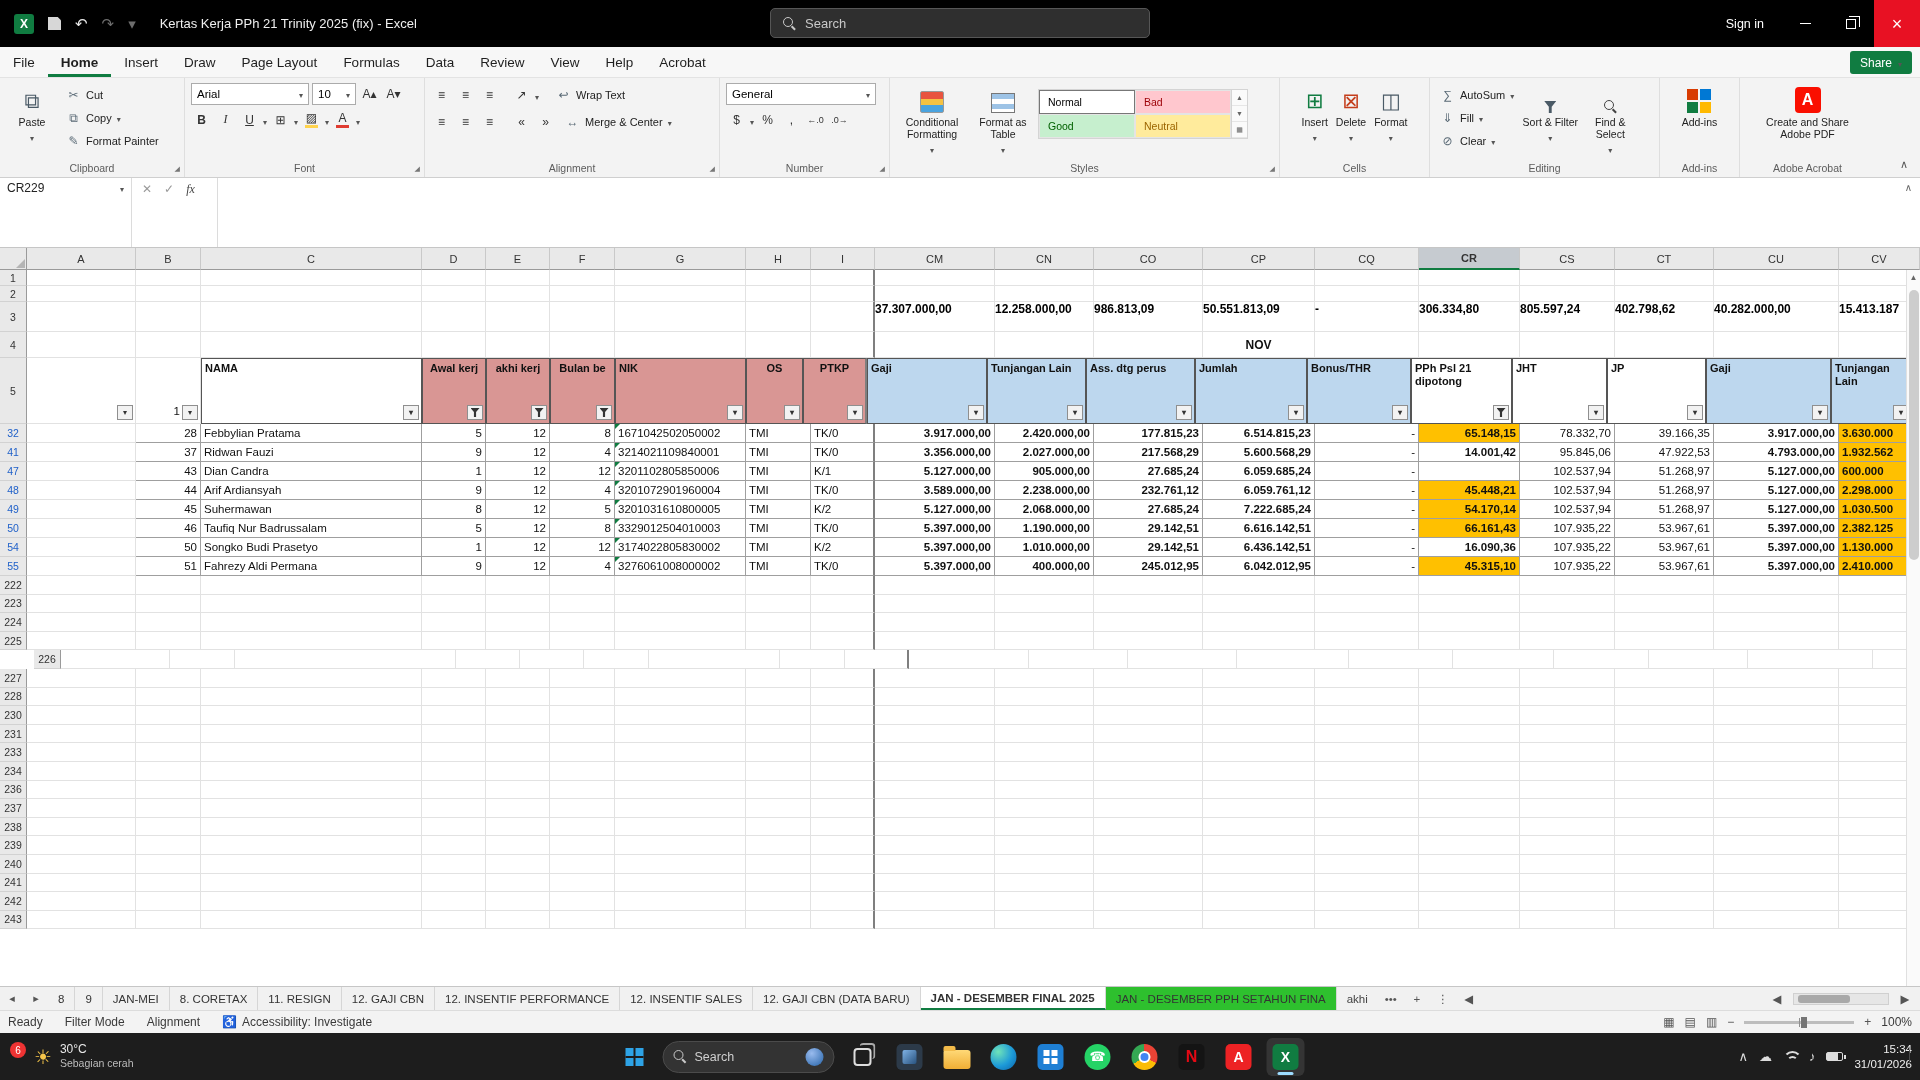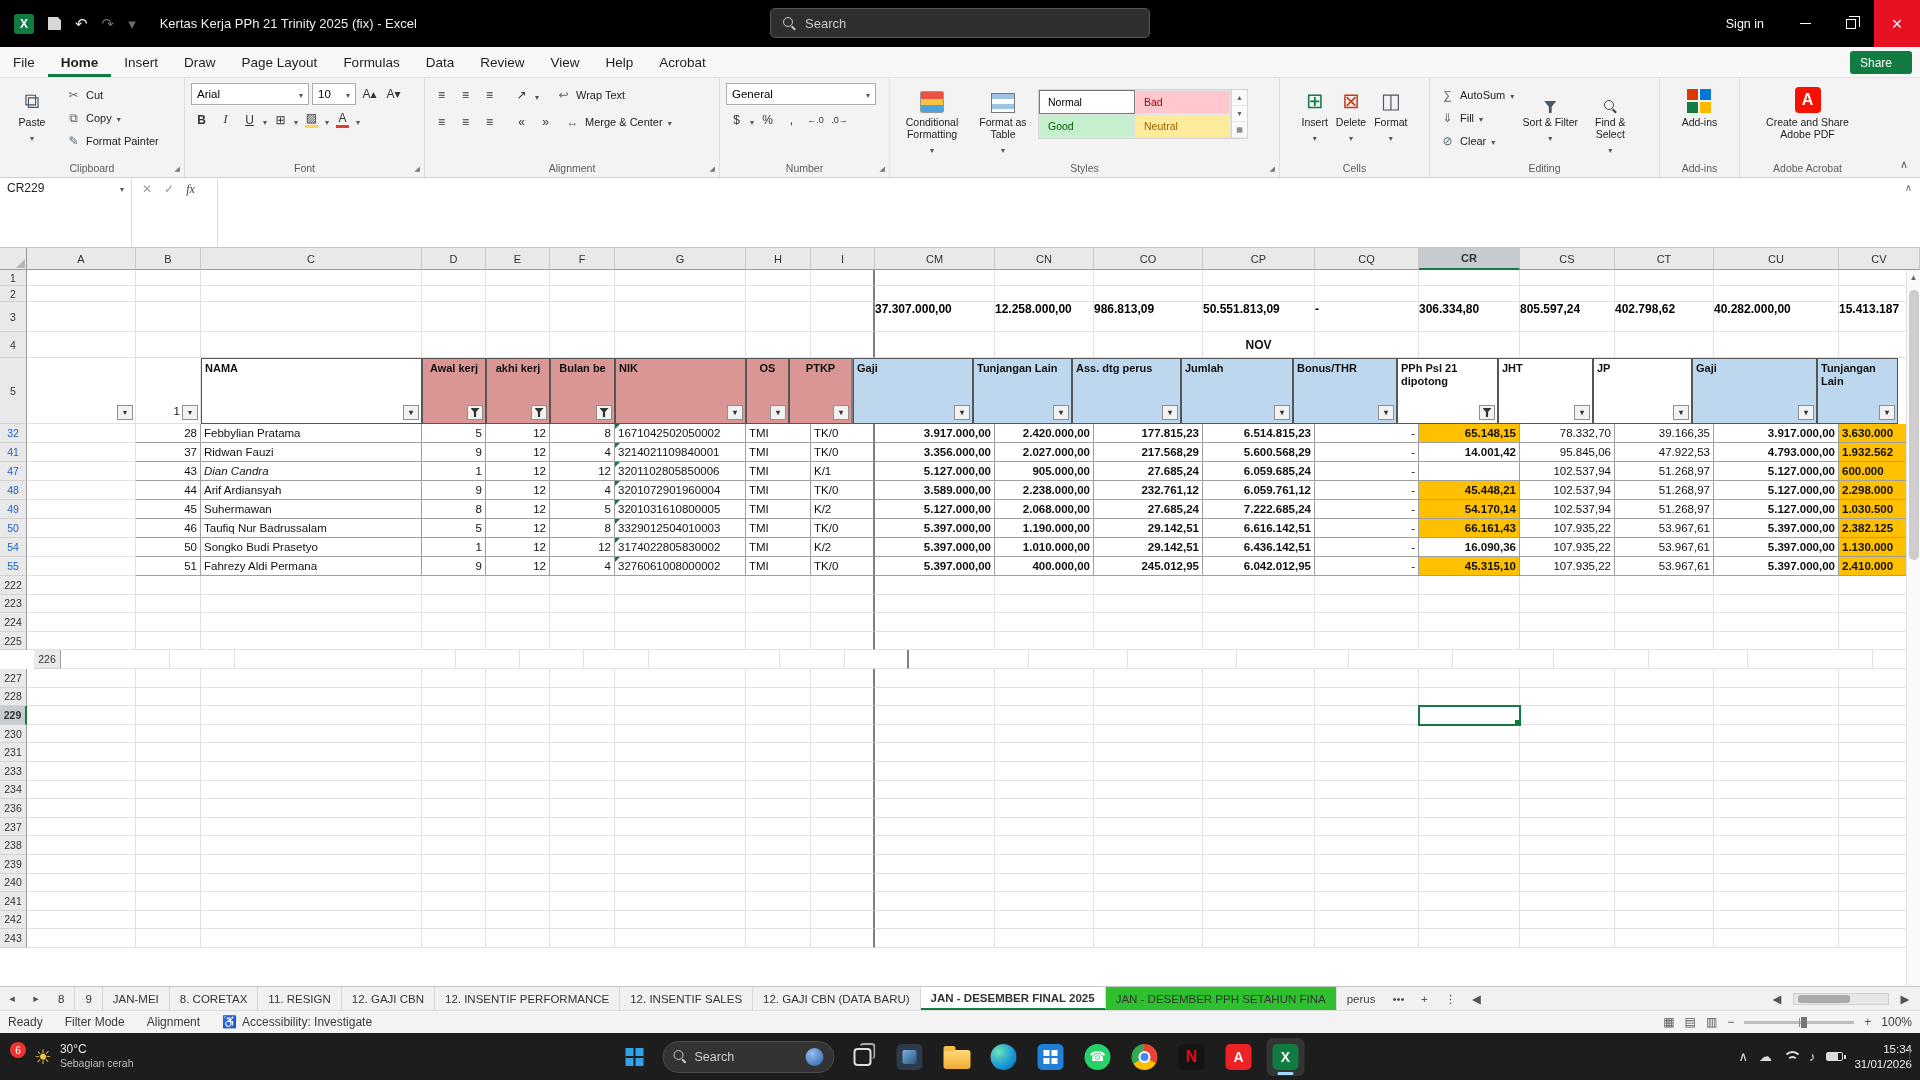--- a/index.html
+++ b/index.html
@@ -644,21 +644,21 @@
           <div class="hcell pink" style="width: 65px;">
             <div class="hlabel">Bulan be</div>
             <div class="filterbtn">
               <div class="funnel"></div>
             </div>
           </div>
           <div class="hcell pink left" style="width: 131px;">
             <div class="hlabel">NIK</div>
             <div class="filterbtn">▾</div>
           </div>
-          <div class="hcell pink" style="width: 43px;">
+          <div class="hcell pink" style="width: 57px;">
             <div class="hlabel">OS</div>
             <div class="filterbtn">▾</div>
           </div>
           <div class="hcell pink freeze" style="width: 64px;">
             <div class="hlabel">PTKP</div>
             <div class="filterbtn">▾</div>
           </div>
           <div class="hcell blue left" style="width: 120px;">
             <div class="hlabel">Gaji</div>
             <div class="filterbtn">▾</div>
@@ -743,21 +743,21 @@
           <div class="tcell ar b" style="width: 101px;">14.001,42</div>
           <div class="tcell ar" style="width: 95px;">95.845,06</div>
           <div class="tcell ar" style="width: 99px;">47.922,53</div>
           <div class="tcell ar b" style="width: 125px;">4.793.000,00</div>
           <div class="tcell al b orange" style="width: 81px;">1.932.562</div>
         </div>
         <div class="grow" style="height: 19px;">
           <div class="rowhead filt">47</div>
           <div class="ecell" style="width: 109px;"></div>
           <div class="tcell ar" style="width: 65px;">43</div>
-          <div class="tcell al" style="width: 221px; font-style: italic;">Dian Candra</div>
+          <div class="tcell al" style="width: 221px;">Dian Candra</div>
           <div class="tcell ar" style="width: 64px;">1</div>
           <div class="tcell ar" style="width: 64px;">12</div>
           <div class="tcell ar" style="width: 65px;">12</div>
           <div class="tcell al nik" style="width: 131px;">3201102805850006</div>
           <div class="tcell al" style="width: 65px;">TMI</div>
           <div class="tcell freeze al" style="width: 64px;">K/1</div>
           <div class="tcell ar b" style="width: 120px;">5.127.000,00</div>
           <div class="tcell ar b" style="width: 99px;">905.000,00</div>
           <div class="tcell ar b" style="width: 109px;">27.685,24</div>
           <div class="tcell ar b" style="width: 112px;">6.059.685,24</div>
@@ -1026,42 +1026,20 @@
           <div class="ecell" style="width: 109px;"></div>
           <div class="ecell" style="width: 112px;"></div>
           <div class="ecell" style="width: 104px;"></div>
           <div class="ecell" style="width: 101px;"></div>
           <div class="ecell" style="width: 95px;"></div>
           <div class="ecell" style="width: 99px;"></div>
           <div class="ecell" style="width: 125px;"></div>
           <div class="ecell" style="width: 81px;"></div>
         </div>
         <div class="grow" style="height: 18.6px;">
-          <div class="rowhead selh">229</div>
-          <div class="ecell" style="width: 109px;"></div>
-          <div class="ecell" style="width: 65px;"></div>
-          <div class="ecell" style="width: 221px;"></div>
-          <div class="ecell" style="width: 64px;"></div>
-          <div class="ecell" style="width: 64px;"></div>
-          <div class="ecell" style="width: 65px;"></div>
-          <div class="ecell" style="width: 131px;"></div>
-          <div class="ecell" style="width: 65px;"></div>
-          <div class="ecell freeze" style="width: 64px;"></div>
-          <div class="ecell" style="width: 120px;"></div>
-          <div class="ecell" style="width: 99px;"></div>
-          <div class="ecell" style="width: 109px;"></div>
-          <div class="ecell" style="width: 112px;"></div>
-          <div class="ecell" style="width: 104px;"></div>
-          <div class="ecell selcell" style="width: 101px;"></div>
-          <div class="ecell" style="width: 95px;"></div>
-          <div class="ecell" style="width: 99px;"></div>
-          <div class="ecell" style="width: 125px;"></div>
-          <div class="ecell" style="width: 81px;"></div>
-        </div>
-        <div class="grow" style="height: 18.6px;">
           <div class="rowhead">230</div>
           <div class="ecell" style="width: 109px;"></div>
           <div class="ecell" style="width: 65px;"></div>
           <div class="ecell" style="width: 221px;"></div>
           <div class="ecell" style="width: 64px;"></div>
           <div class="ecell" style="width: 64px;"></div>
           <div class="ecell" style="width: 65px;"></div>
           <div class="ecell" style="width: 131px;"></div>
           <div class="ecell" style="width: 65px;"></div>
           <div class="ecell freeze" style="width: 64px;"></div>
@@ -1333,21 +1311,21 @@
         <div class="stab">9</div>
         <div class="stab">JAN-MEI</div>
         <div class="stab">8. CORETAX</div>
         <div class="stab">11. RESIGN</div>
         <div class="stab">12. GAJI CBN</div>
         <div class="stab">12. INSENTIF PERFORMANCE</div>
         <div class="stab">12. INSENTIF SALES</div>
         <div class="stab">12. GAJI CBN (DATA BARU)</div>
         <div class="stab active">JAN - DESEMBER FINAL 2025</div>
         <div class="stab green">JAN - DESEMBER PPH SETAHUN FINA</div>
-        <div class="stab partial">perus</div>
+        <div class="stab partial">akhi</div>
       </div>
     <span class="tabbtn">•••</span>
     <span class="tabbtn">+</span>
     <span class="tabbtn">⋮</span>
     <span class="tabbtn">◀</span>
     <div class="hscroll">
       <span class="tabbtn">◀</span>
       <div class="htrack">
           <div class="hthumb"></div>
         </div>

